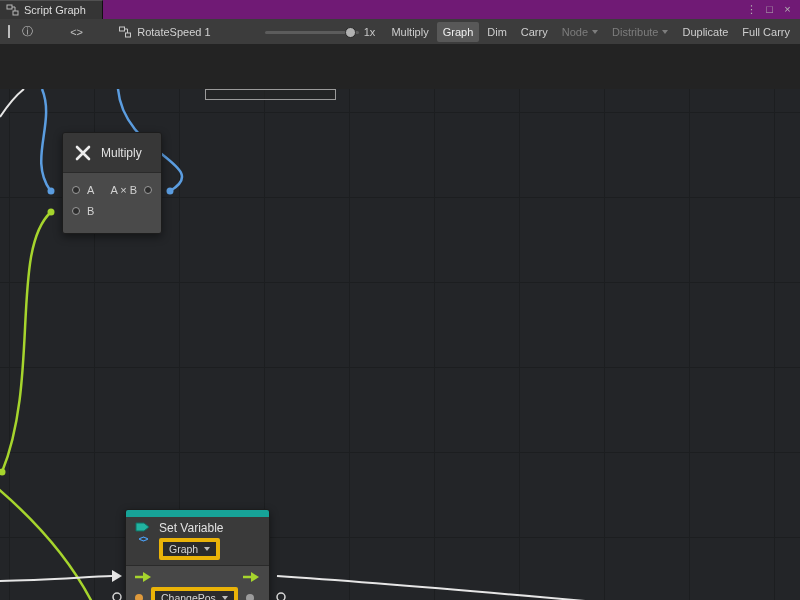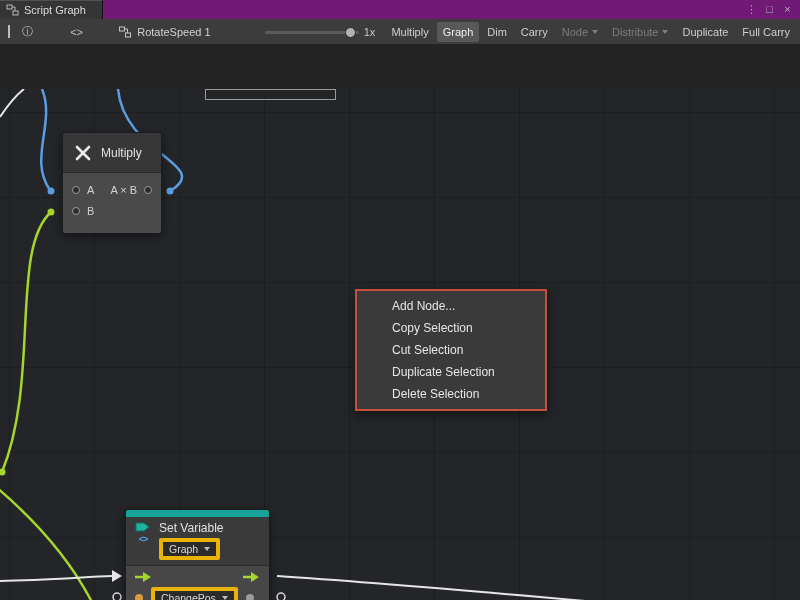--- a/index.html
+++ b/index.html
@@ -248,22 +248,15 @@
           </div>
           <span class="dot gray"></span>
         </div>
         <div class="sv-row">
           <span class="dot gray"></span>
         </div>
         <div class="sv-footer"></div>
       </div>
     </div>
 
-    <div class="ctx-menu">
-      <div class="ctx-item">Add Node...</div>
-      <div class="ctx-item">Copy Selection</div>
-      <div class="ctx-item">Cut Selection</div>
-      <div class="ctx-item">Duplicate Selection</div>
-      <div class="ctx-item">Delete Selection</div>
-    </div>
 
   </div>
 </div>
 
 </body></html>

